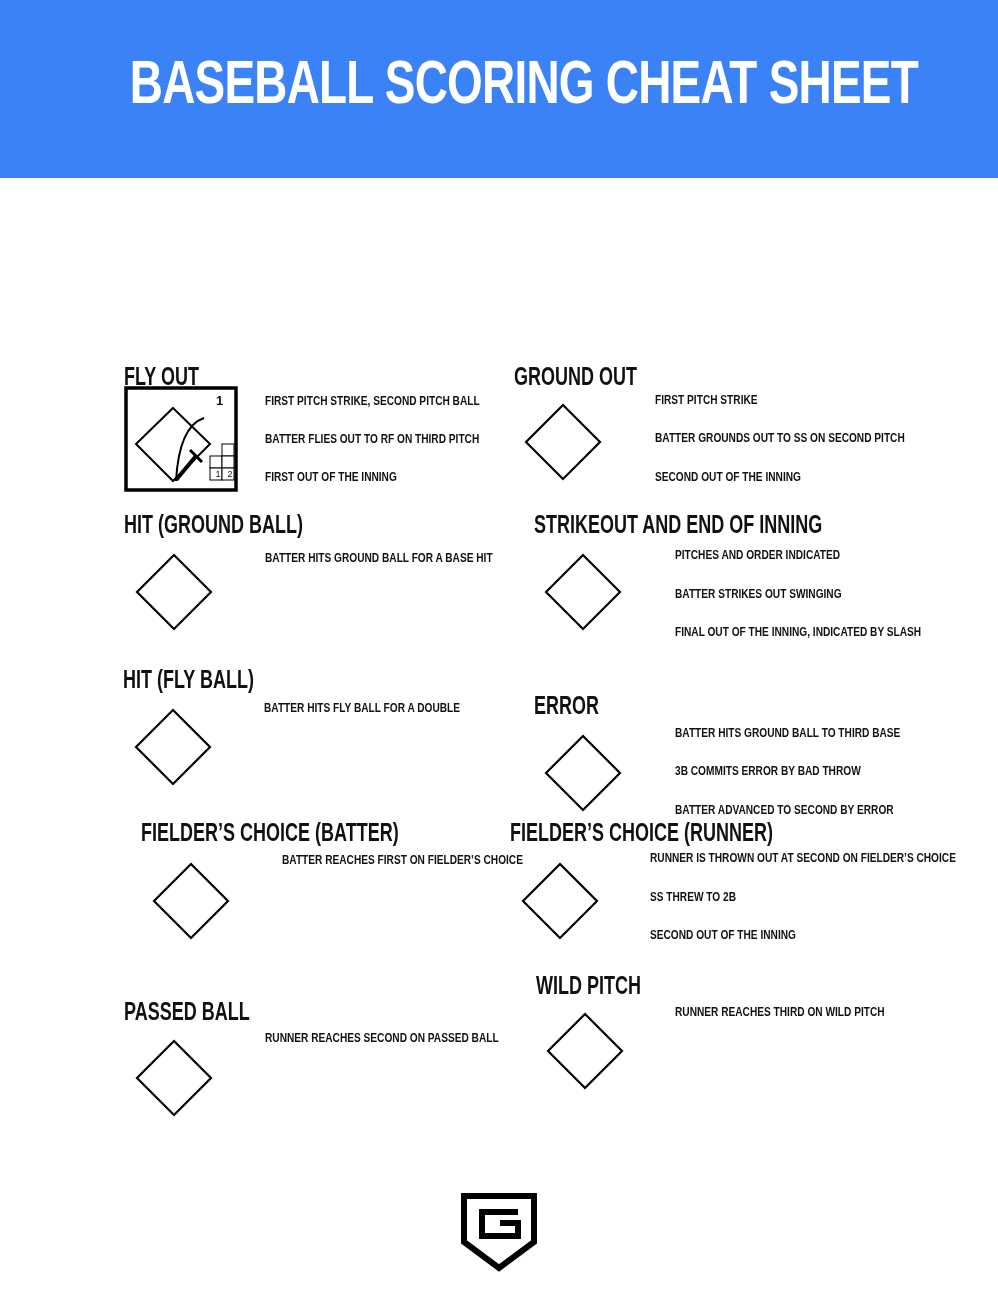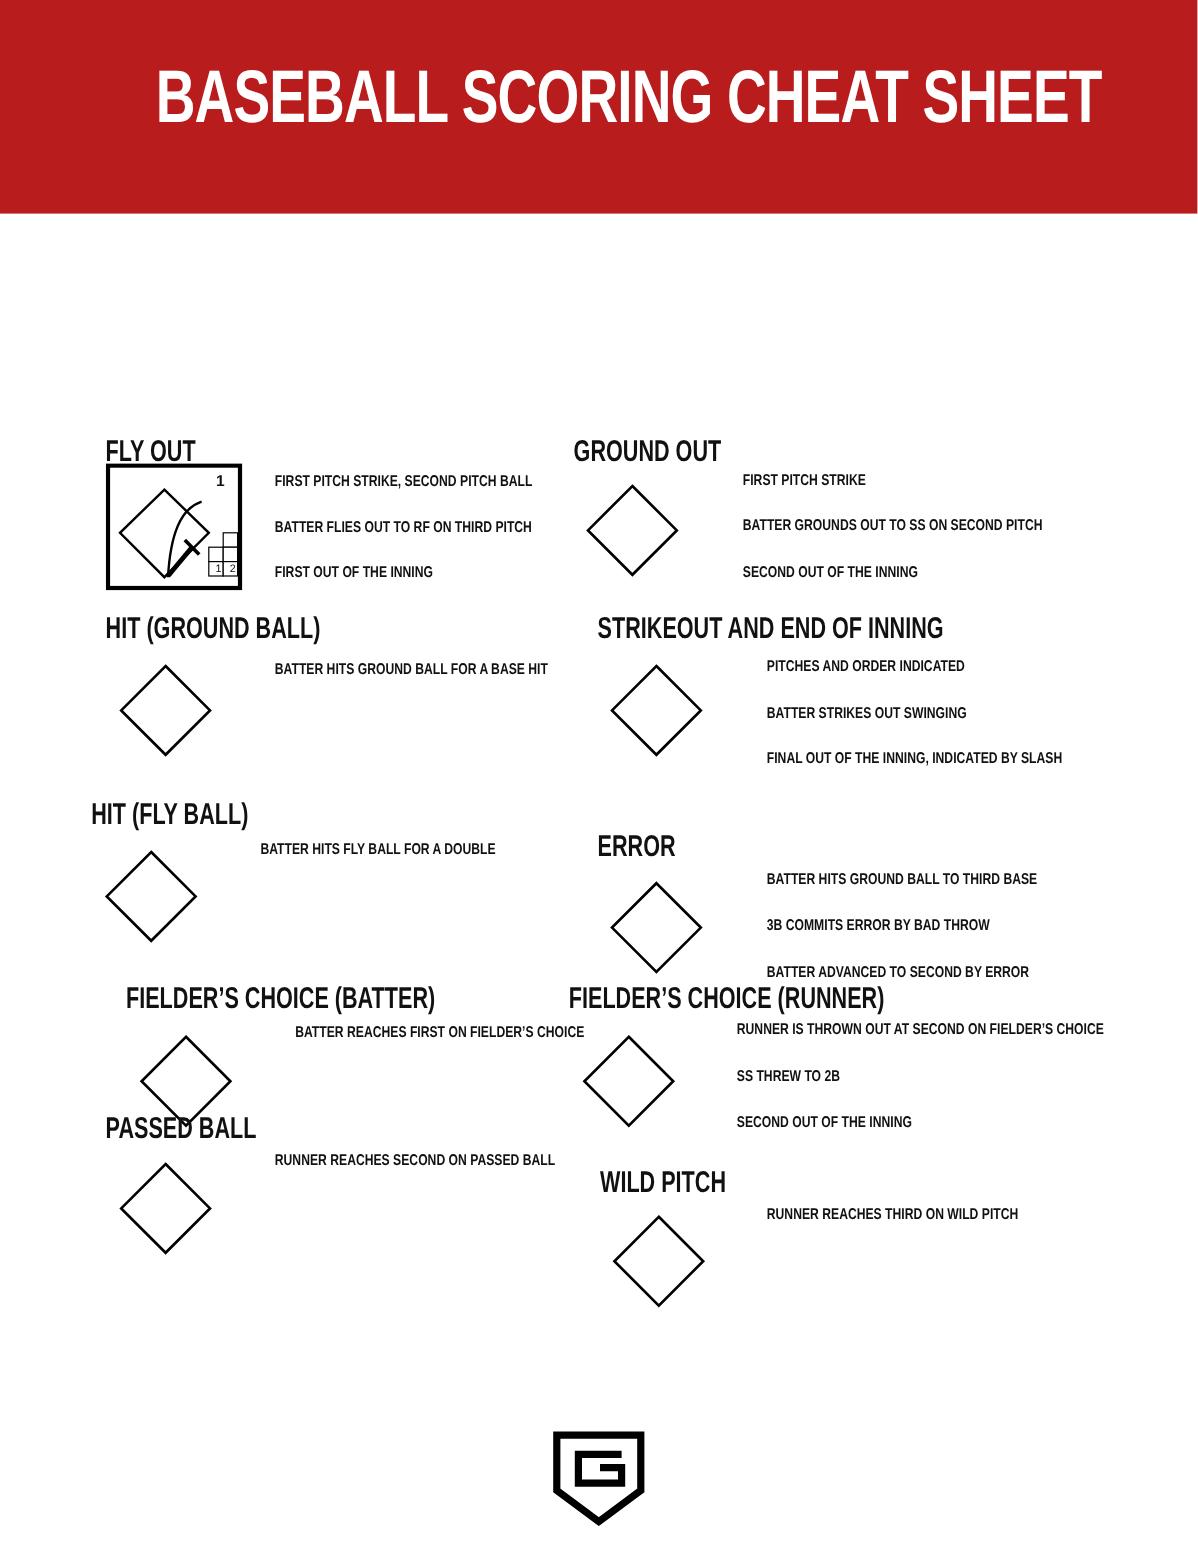--- a/index.html
+++ b/index.html
@@ -1,30 +1,30 @@
 <!DOCTYPE html>
 <html><head>
   <meta charset="utf-8">
   <style>
     html, body { margin: 0; padding: 0; }
     body {
       width: 998px; height: 1292px; background: #ffffff; position: relative; overflow: hidden;
       font-family: "Liberation Sans", sans-serif; color: #111;
     }
     .banner {
-      position: absolute; left: 0; top: 0; width: 998px; height: 178px; background: #b91c1c;
+      position: absolute; left: 0; top: 0; width: 998px; height: 178px; background: #3b82f6;
     }
     .banner-title {
       position: absolute; left: 0; top: 44px; width: 998px; text-align: center;
       color: #ffffff; font-family: "Liberation Sans", sans-serif; font-weight: bold;
       font-size: 62px; line-height: 76px; letter-spacing: -1px;
       transform: scaleX(0.74); transform-origin: 50% 50%;
       white-space: nowrap;
     }
-    .section { position: absolute; }
+    .section { position: absolute; margin-left: 36px; }
     .sec-title {
       position: absolute; left: 0; top: 0; white-space: nowrap;
       font-family: "Liberation Sans", sans-serif; font-weight: bold; font-size: 25px; line-height: 28px;
       color: #111; transform: scaleX(0.72); transform-origin: 0 50%;
     }
     .diamond { position: absolute; }
     .desc {
       position: absolute; white-space: nowrap;
       font-family: "Liberation Sans", sans-serif; font-weight: bold; font-size: 13px; line-height: 16px;
       color: #111; transform: scaleX(0.78); transform-origin: 0 50%;
@@ -81,21 +81,21 @@
 <div class="section" style="left:498px; top:510px; width:420px; height:130px;text-align:right;">
   <div class="sec-title">STRIKEOUT AND END OF INNING</div>
   <svg class="diamond" style="left:9px; top:42px;" width="80" height="80" viewBox="0 0 80 80">
     <polygon points="40,3 77,40 40,77 3,40" fill="none" stroke="#000" stroke-width="2.2"></polygon>
   </svg>
   <div class="desc" style="left:141px; top:37px;">PITCHES AND ORDER INDICATED</div>
   <div class="desc" style="left:141px; top:76px;">BATTER STRIKES OUT SWINGING</div>
   <div class="desc" style="left:141px; top:114px;">FINAL OUT OF THE INNING, INDICATED BY SLASH</div>
 </div>
 
-<div class="section" style="left:76px; top:665px; width:380px; height:130px;">
+<div class="section" style="left:87px; top:665px; width:380px; height:130px;">
   <div class="sec-title">HIT (FLY BALL)</div>
   <svg class="diamond" style="left:10px; top:42px;" width="80" height="80" viewBox="0 0 80 80">
     <polygon points="40,3 77,40 40,77 3,40" fill="none" stroke="#000" stroke-width="2.2"></polygon>
   </svg>
   <div class="desc" style="left:141px; top:35px;">BATTER HITS FLY BALL FOR A DOUBLE</div>
 </div>
 
 <div class="section" style="left:498px; top:691px; width:420px; height:130px;">
   <div class="sec-title">ERROR</div>
   <svg class="diamond" style="left:9px; top:42px;" width="80" height="80" viewBox="0 0 80 80">
@@ -117,21 +117,21 @@
 <div class="section" style="left:474px; top:818px; width:430px; height:130px;">
   <div class="sec-title">FIELDER’S CHOICE (RUNNER)</div>
   <svg class="diamond" style="left:10px; top:43px;" width="80" height="80" viewBox="0 0 80 80">
     <polygon points="40,3 77,40 40,77 3,40" fill="none" stroke="#000" stroke-width="2.2"></polygon>
   </svg>
   <div class="desc" style="left:140px; top:32px;">RUNNER IS THROWN OUT AT SECOND ON FIELDER’S CHOICE</div>
   <div class="desc" style="left:140px; top:71px;">SS THREW TO 2B</div>
   <div class="desc" style="left:140px; top:109px;">SECOND OUT OF THE INNING</div>
 </div>
 
-<div class="section" style="left:88px; top:926px; width:380px; height:130px;">
+<div class="section" style="left:88px; top:997px; width:380px; height:130px;">
   <div class="sec-title">PASSED BALL</div>
   <svg class="diamond" style="left:10px; top:41px;" width="80" height="80" viewBox="0 0 80 80">
     <polygon points="40,3 77,40 40,77 3,40" fill="none" stroke="#000" stroke-width="2.2"></polygon>
   </svg>
   <div class="desc" style="left:141px; top:33px;">RUNNER REACHES SECOND ON PASSED BALL</div>
 </div>
 
 <div class="section" style="left:500px; top:971px; width:420px; height:130px;">
   <div class="sec-title">WILD PITCH</div>
   <svg class="diamond" style="left:9px; top:40px;" width="80" height="80" viewBox="0 0 80 80">

